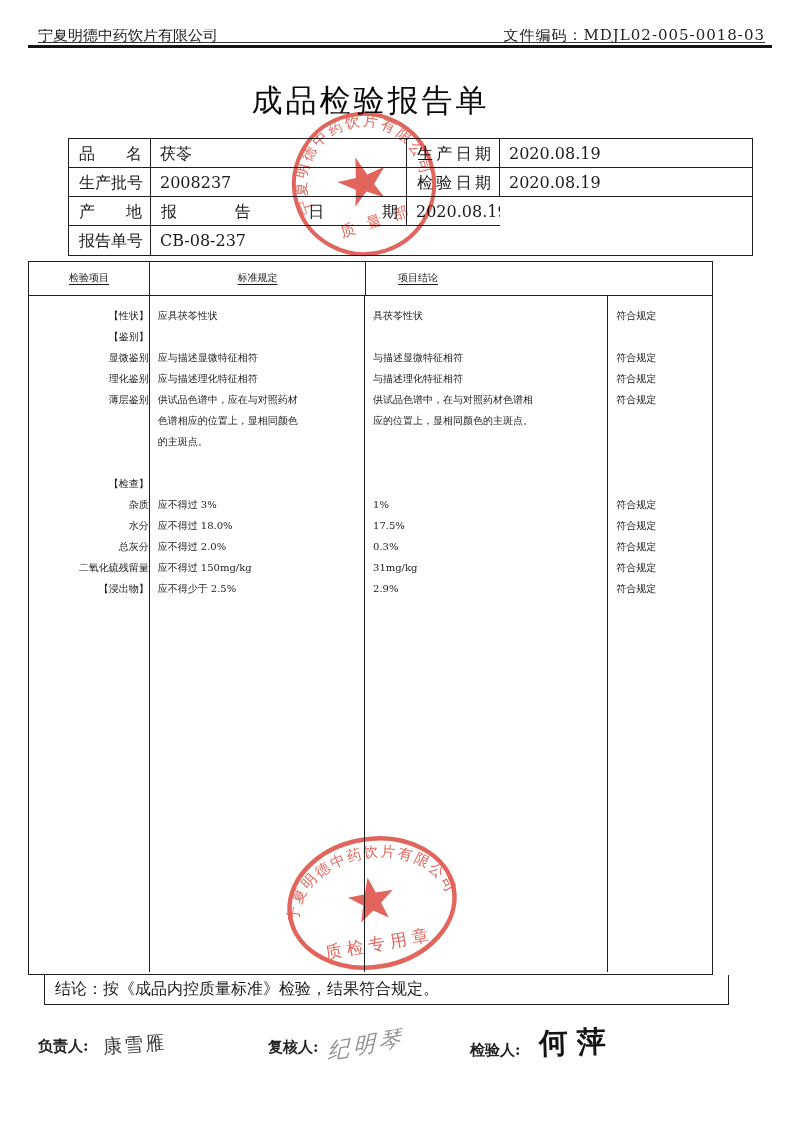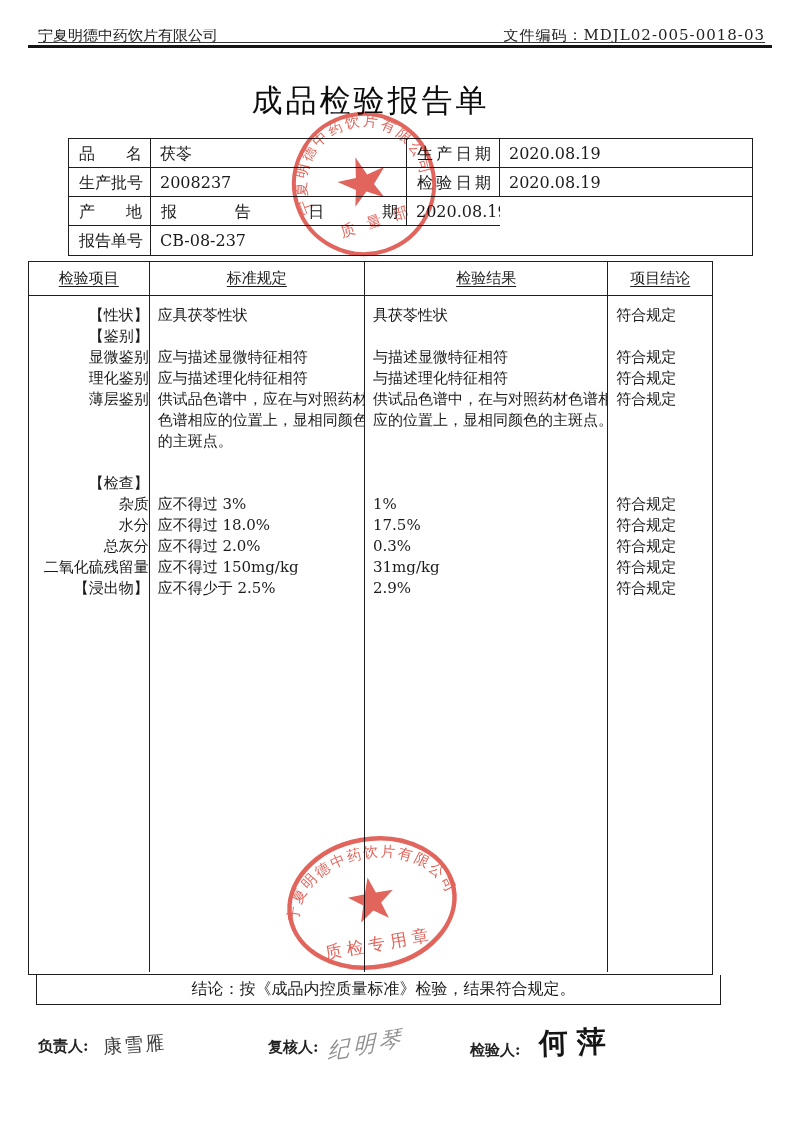--- a/index.html
+++ b/index.html
@@ -23,35 +23,35 @@
   
   .info-table{position:absolute; left:28px; top:138px; width:685px; border:1.8px solid #1f1f1f; box-sizing:border-box; font-size:16px;margin-left:40px;}
   .it-row{display:grid; grid-template-columns:82px 256px 93px auto;}
   .it-row > div{border-right:1.6px solid #1f1f1f; border-bottom:1.6px solid #1f1f1f; height:29px; line-height:29px; box-sizing:border-box; overflow:hidden; white-space:nowrap;}
   .it-row > div:last-child{border-right:none;}
   .it-row.last{grid-template-columns:82px auto;}
   .it-row.last > div{border-bottom:none;}
   .it-label{padding:0 8px 0 10px; text-align:justify; text-align-last:justify;}
   .it-value{padding-left:9px;}
   
-  .main-table{position:absolute; left:28px; top:261px; width:685px; height:714px; border:1.8px solid #1f1f1f; box-sizing:border-box; font-size:15px;}
+  .main-table{position:absolute; left:28px; top:261px; width:685px; height:714px; border:1.8px solid #1f1f1f; box-sizing:border-box; font-size:10px;}
   .mt-header{display:flex; height:34px; border-bottom:1.6px solid #1f1f1f; box-sizing:border-box;}
   .mt-header > div{box-sizing:border-box; border-right:1.6px solid #1f1f1f; text-align:center; line-height:32px;}
   .mt-header > div:last-child{border-right:none;}
   .mt-header span{text-decoration:underline; text-underline-offset:3px;}
   .mt-body{display:flex; height:676px; box-sizing:border-box;}
   .mt-col{box-sizing:border-box; border-right:1.6px solid #1f1f1f; padding-top:9px; overflow:hidden;}
   .mt-col:last-child{border-right:none;}
   .w1{width:121px;text-align:right;} .w2{width:216px;} .w3{width:244px;} .w4{width:104px;}
   .mt-line{height:21px; line-height:21px; padding-left:8px; white-space:nowrap;}
   
   .conclusion-row{
-    position:absolute; left:36px; top:975px; width:685px; height:30px; box-sizing:border-box;
+    position:absolute; left:44px; top:975px; width:685px; height:30px; box-sizing:border-box;
     border-left:1.8px solid #1f1f1f; border-right:1.8px solid #1f1f1f; border-bottom:1.8px solid #1f1f1f;
-    font-size:16px; line-height:28px; padding-left:10px;text-align:center;
+    font-size:16px; line-height:28px; padding-left:10px;
   }
   
   .signatures{position:absolute; left:0; top:1022px; width:800px; height:70px;}
   .sig-group{position:absolute; white-space:nowrap;}
   .sig-label{font-size:15px; color:#222;font-weight:bold;}
   .sig-name{display:inline-block;}
   .sig-1{left:38px; top:10px;}
   .sig-1 .sig-name{margin-left:14px; font-size:19px; color:#3c3c3c; transform:rotate(-4deg); letter-spacing:2px;}
   .sig-2{left:268px; top:8px;}
   .sig-2 .sig-name{margin-left:8px; font-size:22px; color:#8f8f8f; font-style:italic; transform:rotate(-10deg) skewX(-10deg); letter-spacing:4px;}
@@ -99,21 +99,20 @@
     <div class="it-row last">
       <div class="it-label">报告单号</div>
       <div class="it-value">CB-08-237</div>
     </div>
   </div>
 
   <div class="main-table">
     <div class="mt-header">
       <div class="w1"><span>检验项目</span></div>
       <div class="w2"><span>标准规定</span></div>
-      <div class="w3"><span>检验结果</span></div>
       <div class="w4"><span>项目结论</span></div>
     </div>
     <div class="mt-body">
       <div class="mt-col w1">
           <div class="mt-line">【性状】</div>
           <div class="mt-line">【鉴别】</div>
           <div class="mt-line">显微鉴别</div>
           <div class="mt-line">理化鉴别</div>
           <div class="mt-line">薄层鉴别</div>
           <div class="mt-line"></div>

